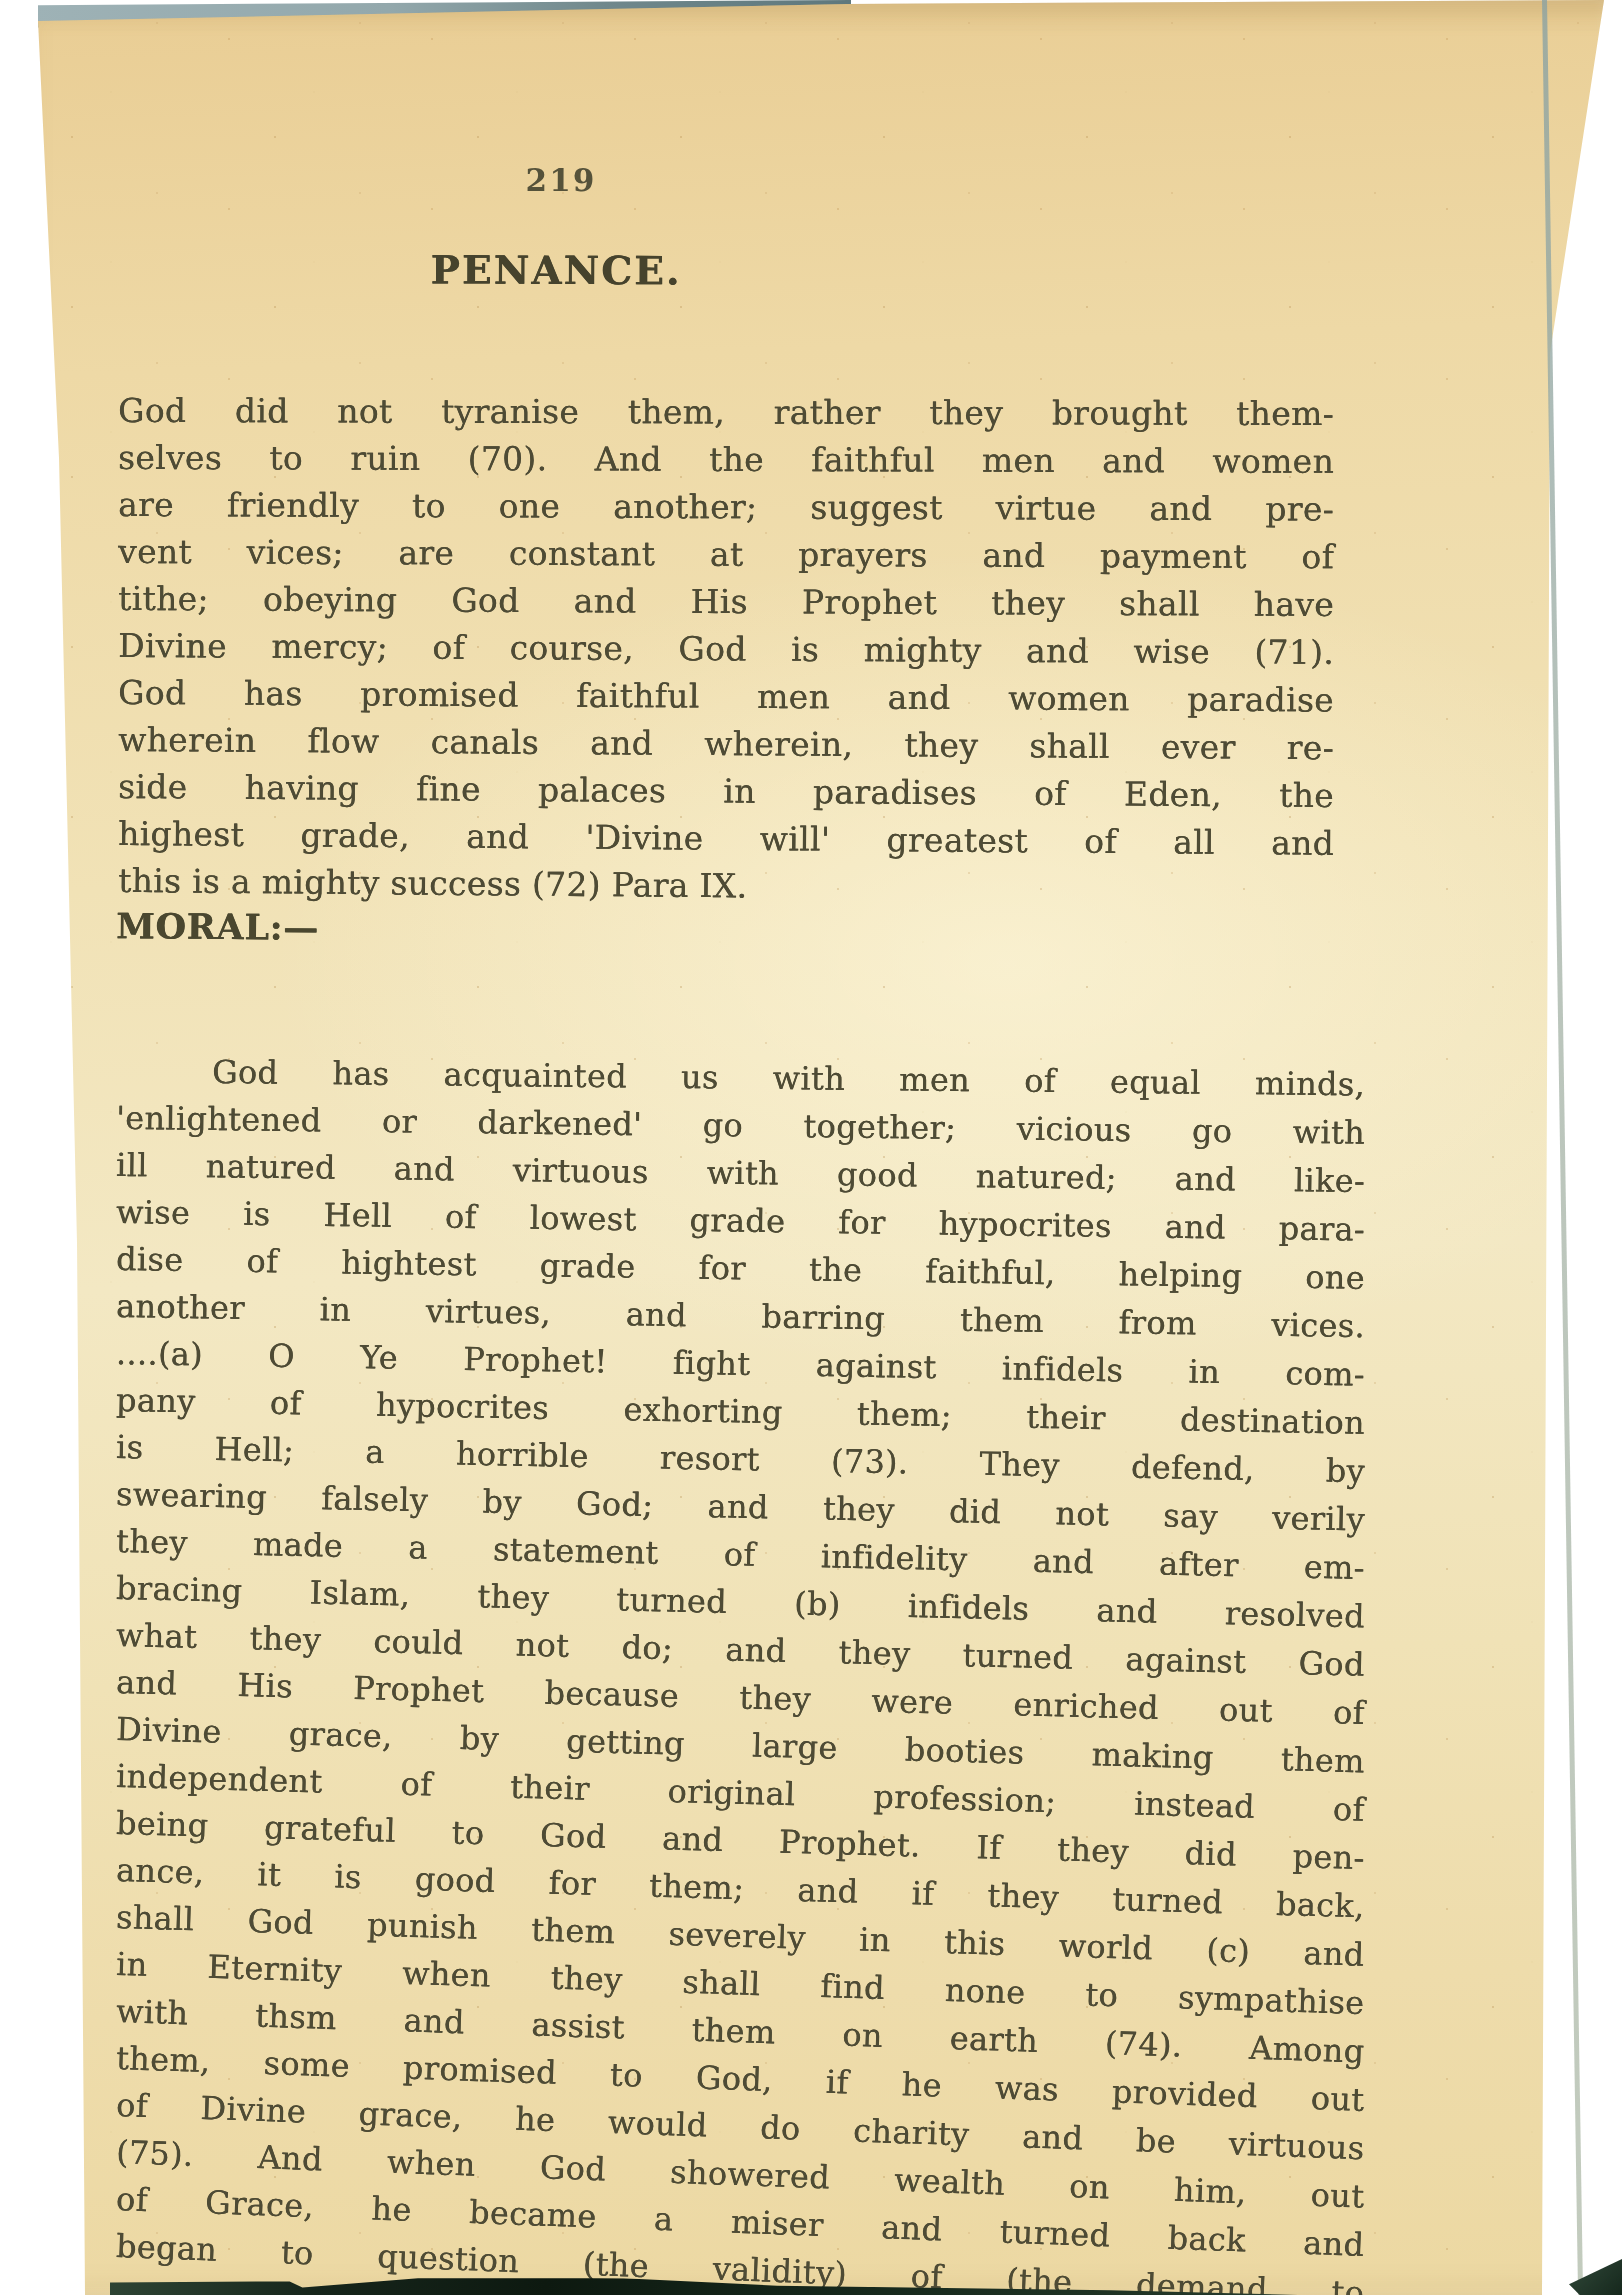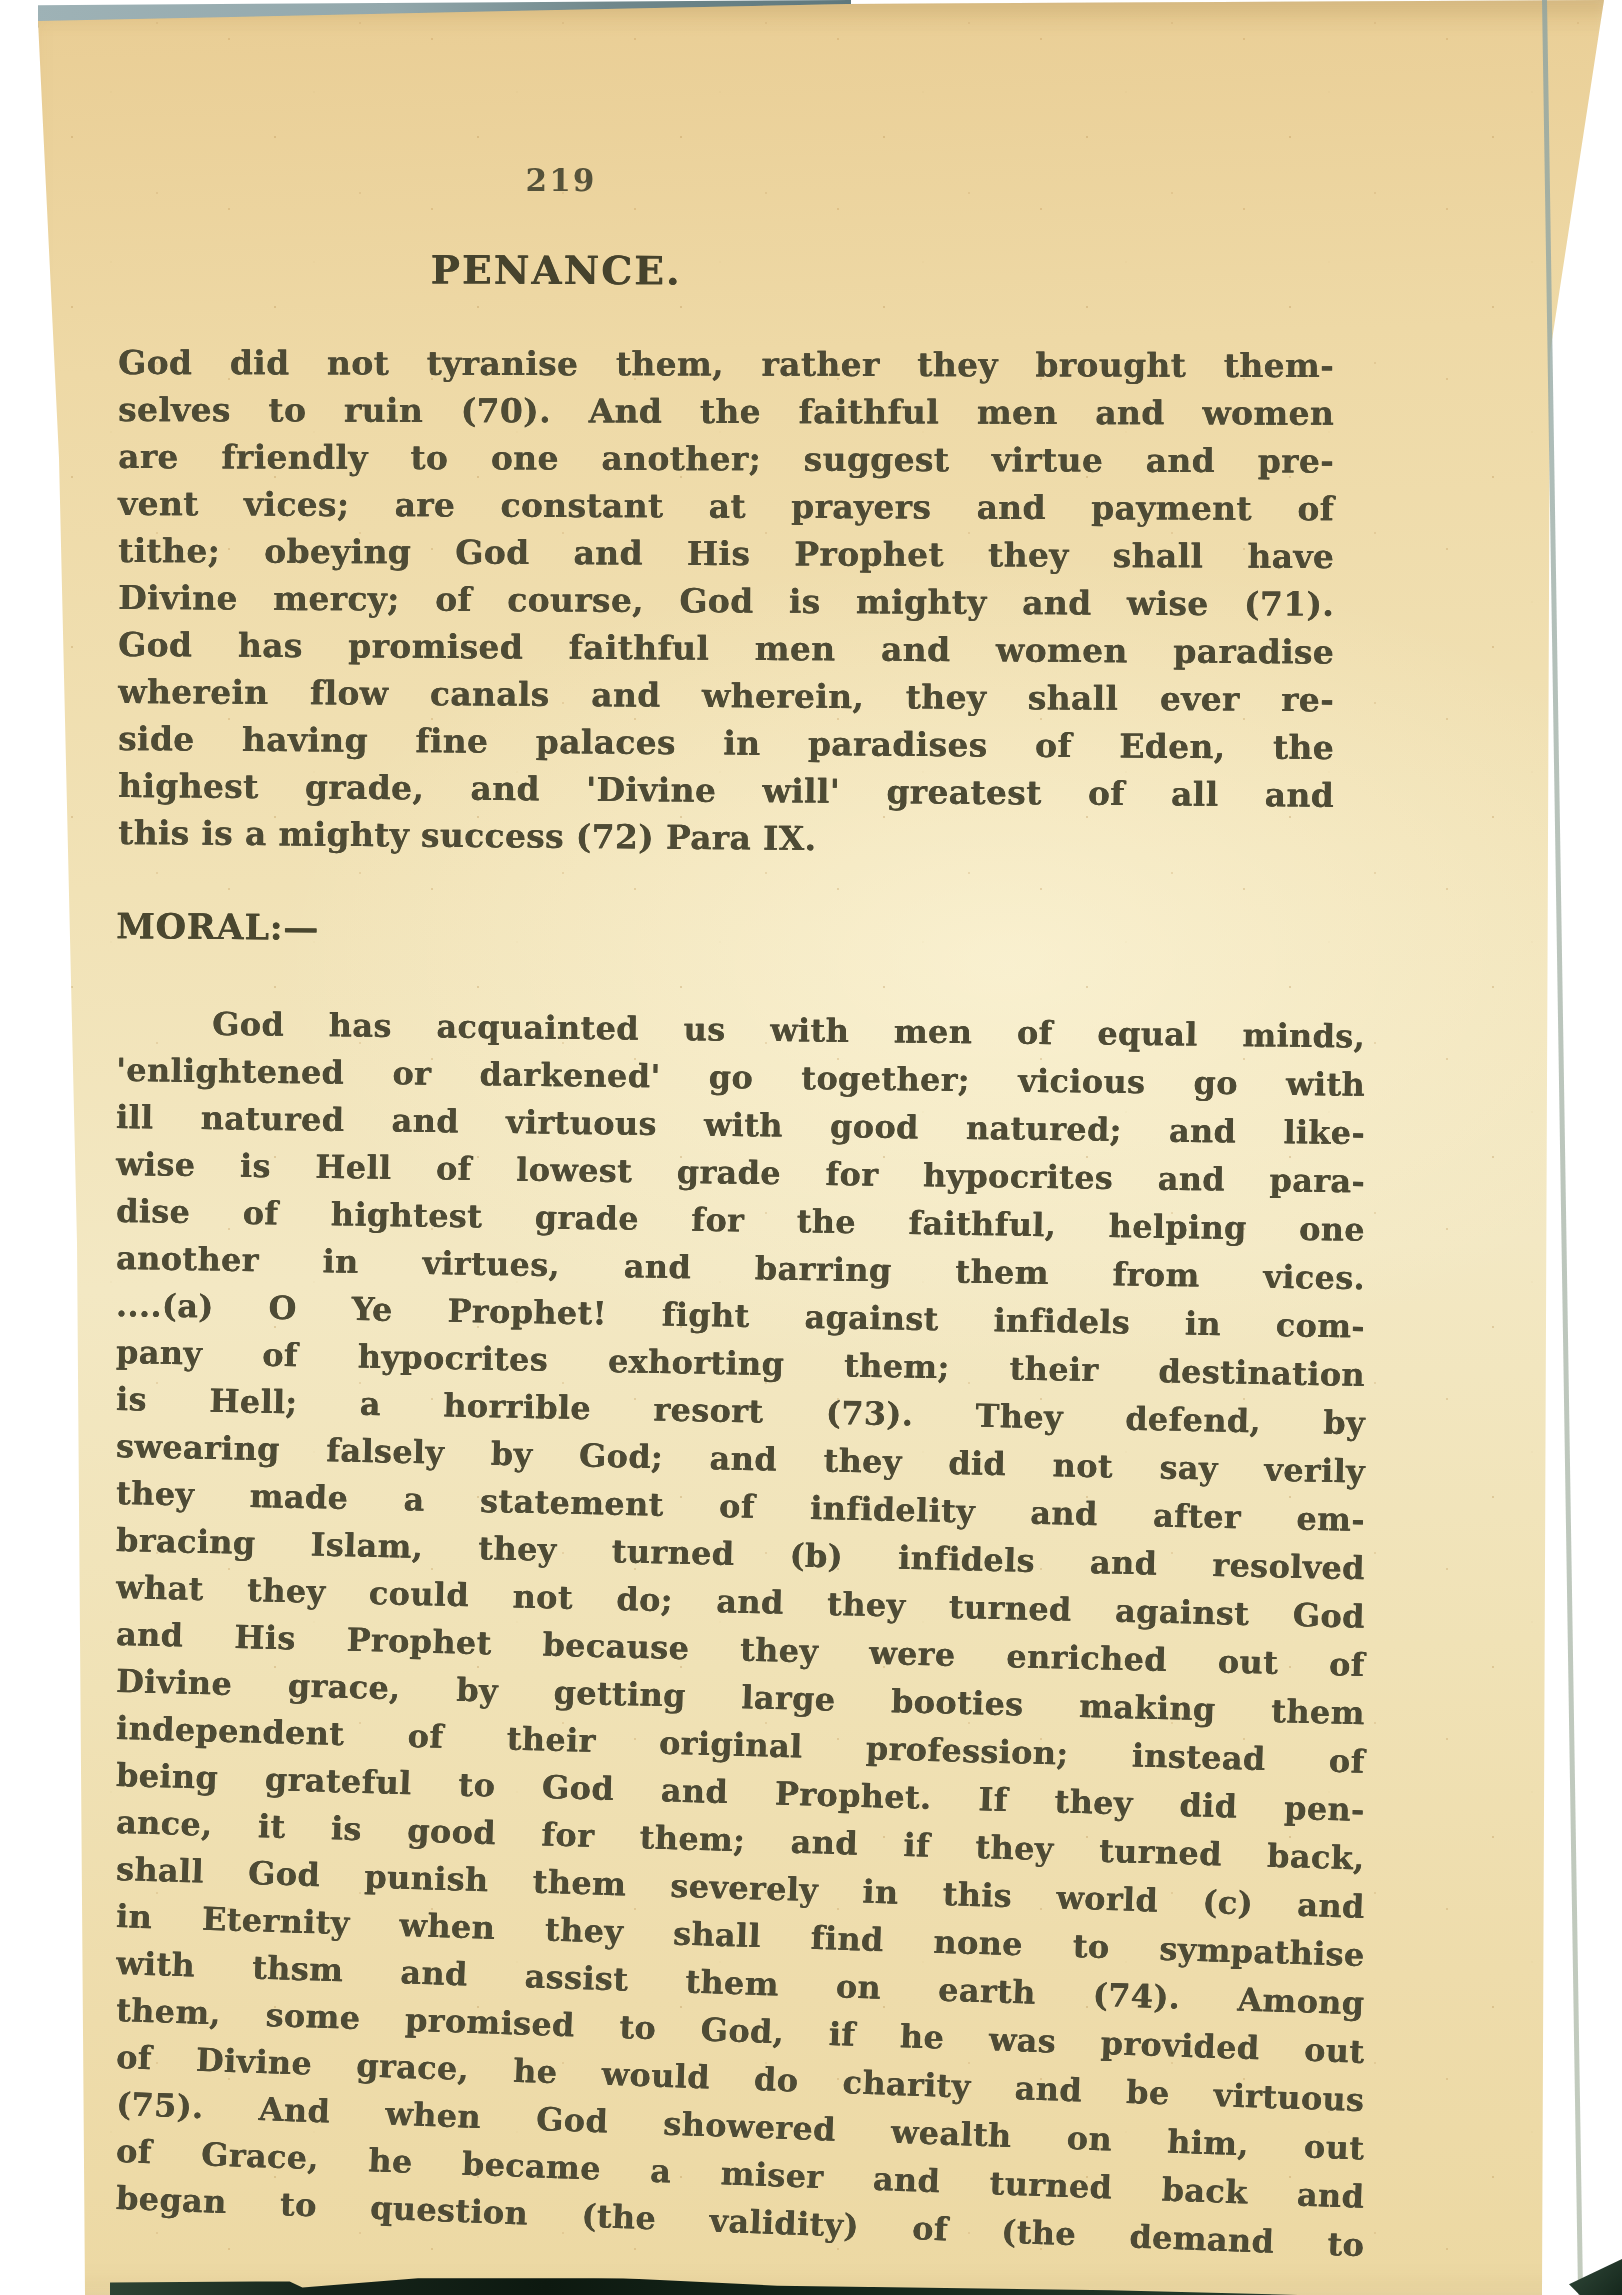--- a/index.html
+++ b/index.html
@@ -78,24 +78,25 @@
   }
   .moral-heading{
     position:absolute;left:116px;top:906px;margin:0;
     font-size:35px;font-weight:700;letter-spacing:0.7px;
     color:#4a472f;transform:rotate(0.45deg);
     text-shadow:0.3px 0 0 currentColor;
   }
 
   .para{
     position:absolute;
-    font-weight:700;
+    font-weight:400;
     color:#4e4b35;
     text-shadow:0.3px 0 0 currentColor;
     letter-spacing:0.3px;
+    margin-top:48px;
   }
   .para .tline{
     height:47px;line-height:47px;
     text-align:justify;text-align-last:justify;
     transform-origin:0 50%;
     white-space:normal;
   }
   .intro{left:118px;top:339px;width:1216px;font-size:33px;}
   .intro .tline:last-child{text-align-last:left;}
   .moral-body{left:116px;top:1000px;width:1249px;font-size:32px;}

